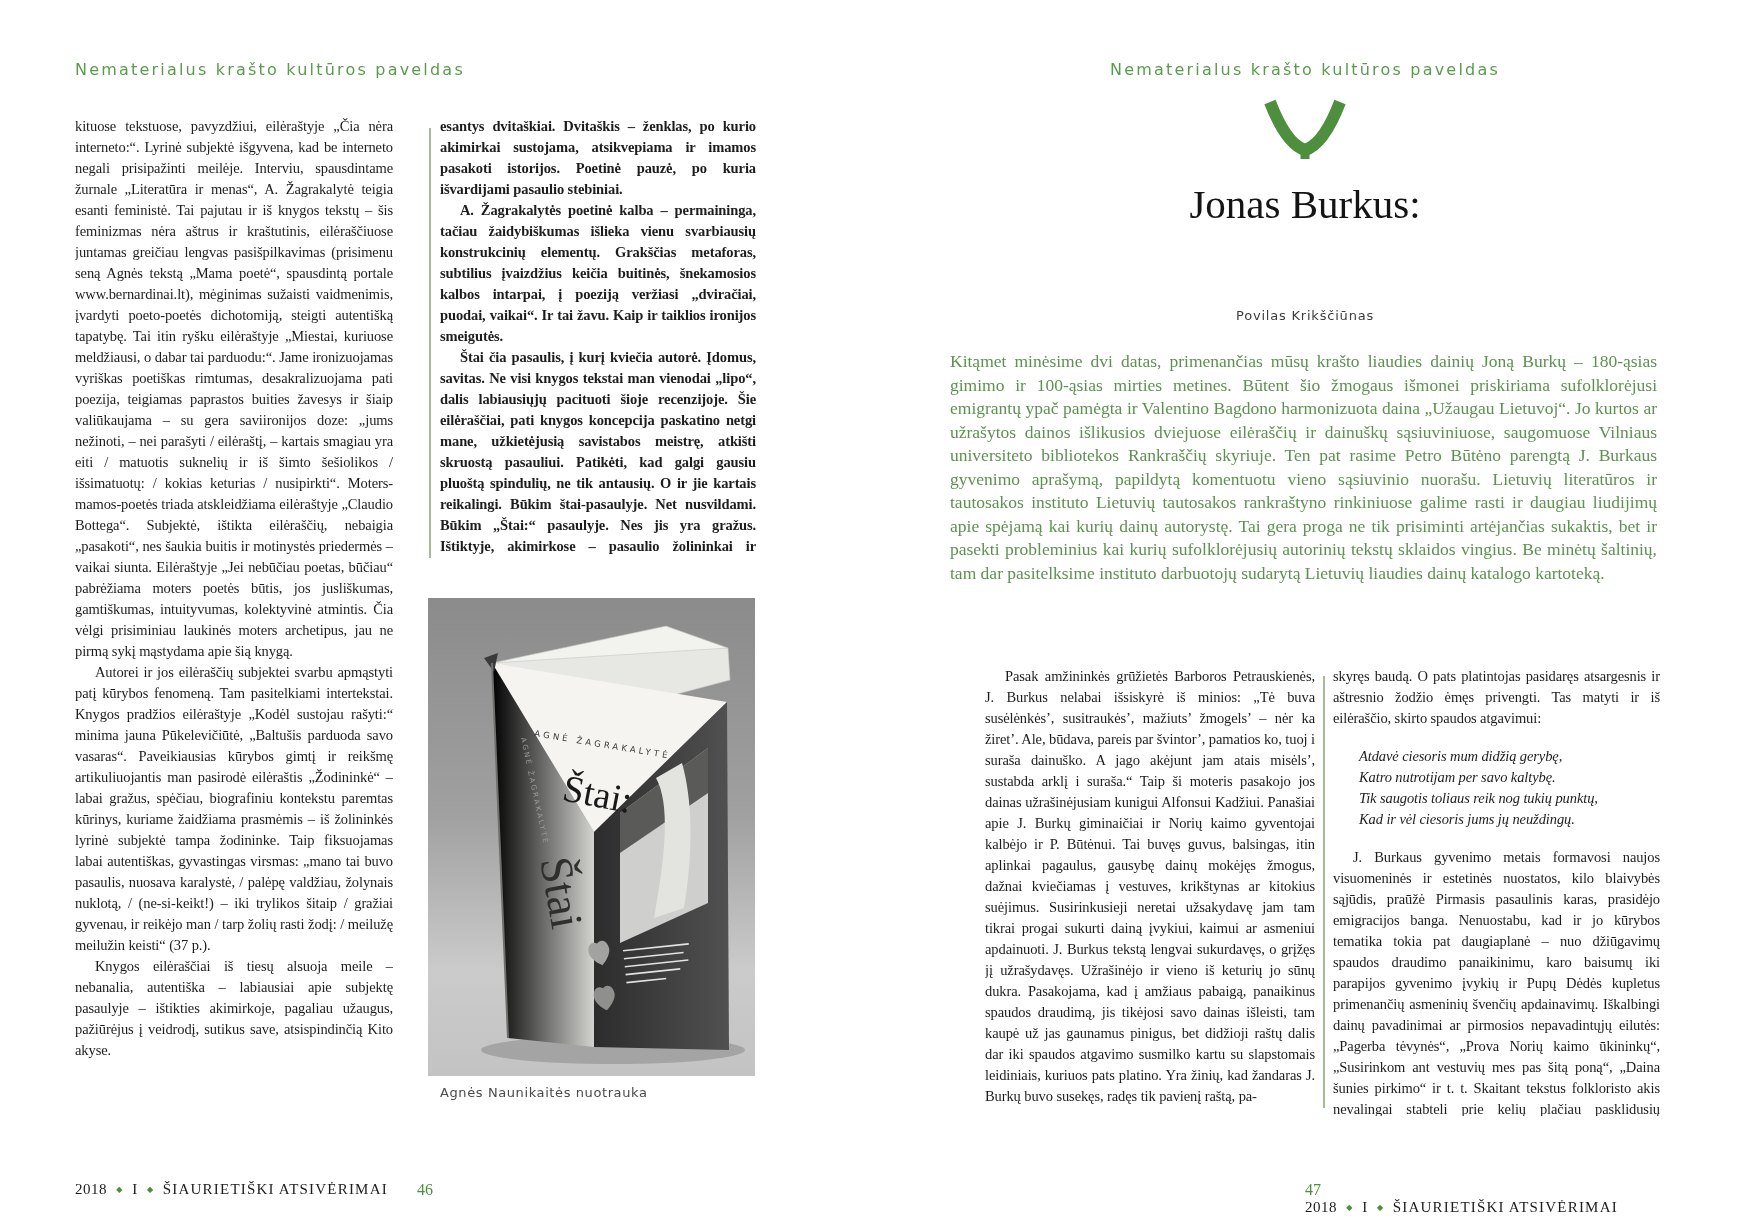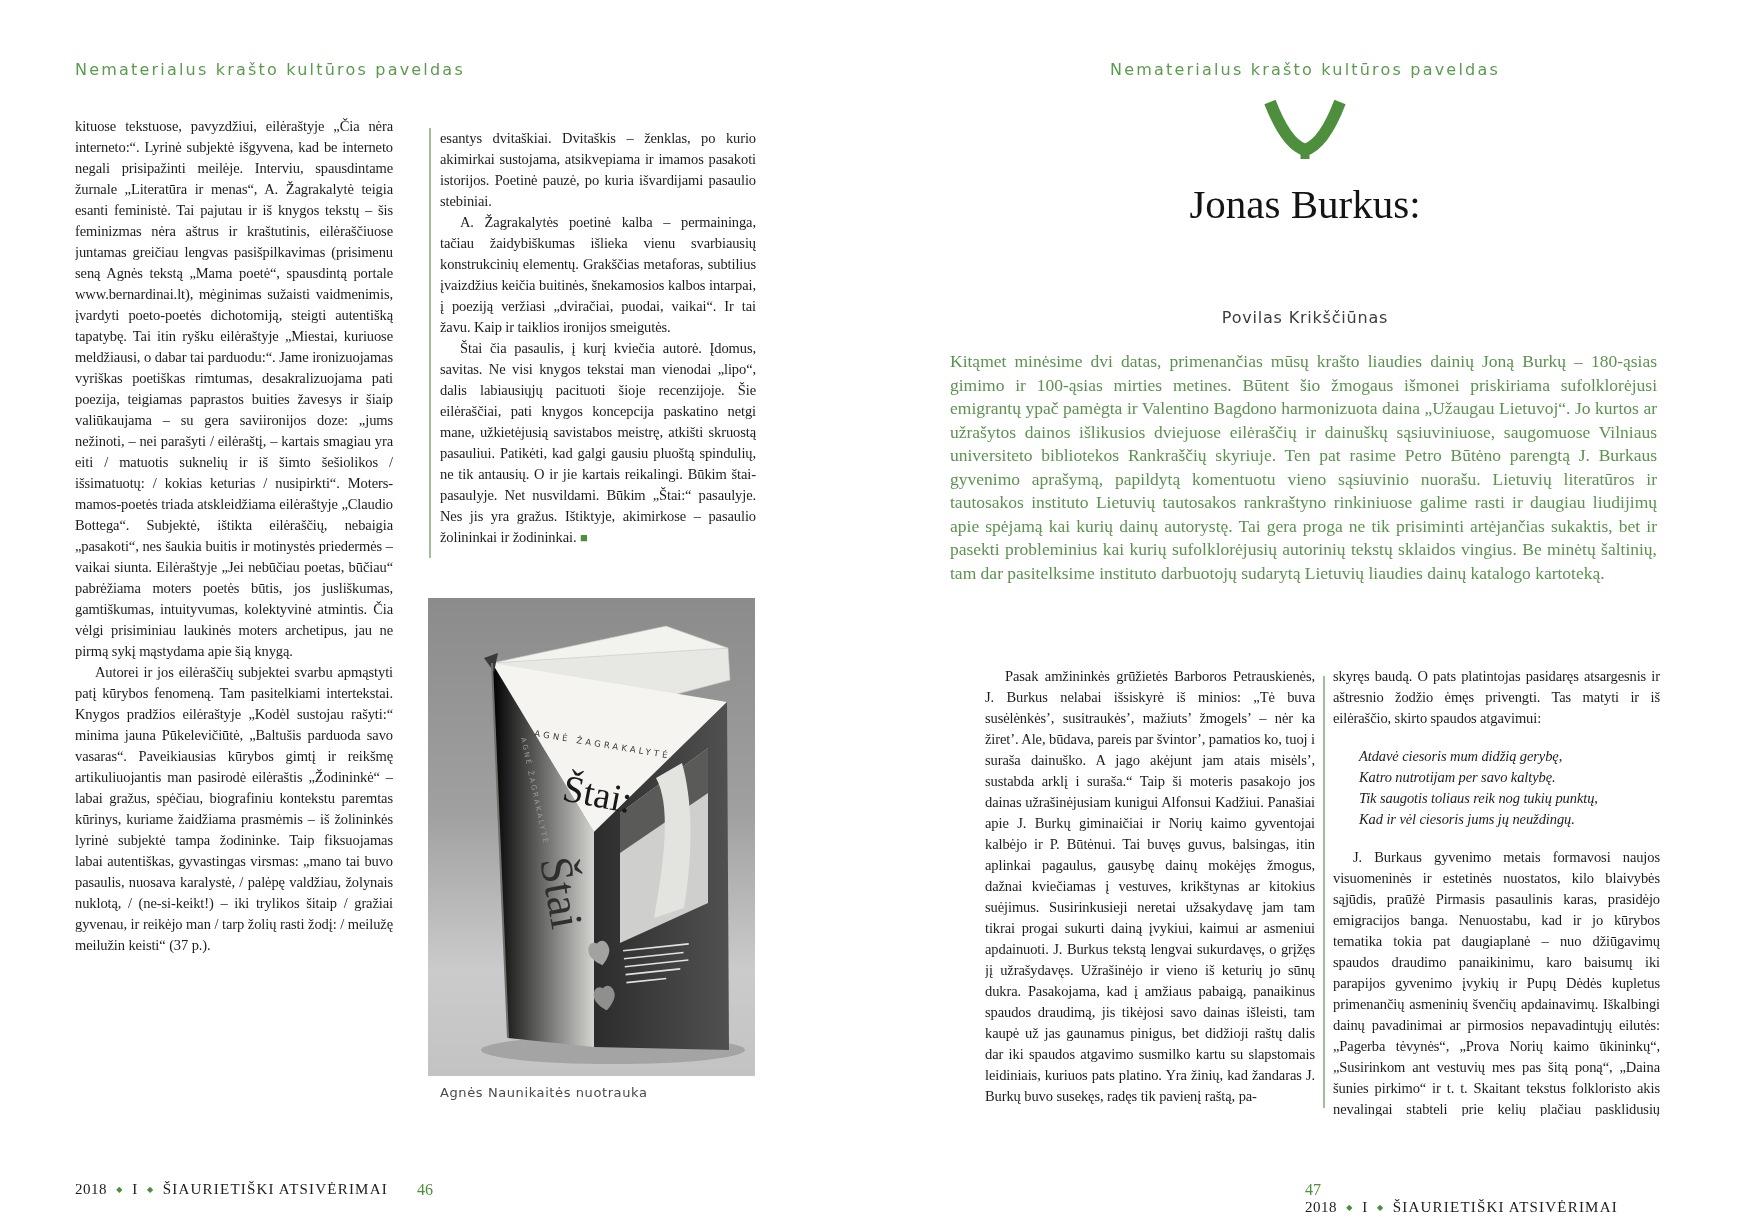--- a/index.html
+++ b/index.html
@@ -19,21 +19,21 @@
   .col p.noindent{text-indent:0;}
   .endmark{color:#4e8f3e;font-size:13px;letter-spacing:0;}
 
   .divider{position:absolute;width:2px;background:#a3bd97;}
 
   
   .logo{position:absolute;left:1262px;top:96px;}
   .article-title{position:absolute;left:925px;width:760px;top:180px;text-align:center;
        font-size:41px;line-height:1.18;color:#141414;}
   .article-author{position:absolute;left:950px;width:710px;top:308px;text-align:center;
-       font-family:"DejaVu Sans","Liberation Sans",sans-serif;font-size:16px;color:#3c3c3c;
+       font-family:"DejaVu Sans","Liberation Sans",sans-serif;font-size:13px;color:#3c3c3c;
        letter-spacing:0.8px;}
   .article-lead{position:absolute;left:950px;top:350px;width:707px;height:296px;overflow:hidden;
        font-size:17.5px;line-height:23.5px;color:#5d9150;text-align:justify;}
 
   
   .poem{margin:17px 0 17px 26px;font-style:italic;text-align:left;}
   .poem div{text-indent:0;}
 
   
   .book-photo{position:absolute;left:428px;top:598px;width:327px;height:478px;}
@@ -54,25 +54,26 @@
 </head>
 <body>
 
 <div class="spread">
 
   <div class="section-header hdr-left">Nematerialus krašto kultūros paveldas</div>
 
   <div class="col" style="left:75px;top:116px;width:318px;height:995px;">
     <p class="noindent">kituose tekstuose, pavyzdžiui, eilėraštyje „Čia nėra interneto:“. Lyrinė subjektė išgyvena, kad be interneto negali prisipažinti meilėje. Interviu, spausdintame žurnale „Literatūra ir menas“, A. Žagrakalytė teigia esanti feministė. Tai pajutau ir iš knygos tekstų – šis feminizmas nėra aštrus ir kraštutinis, eilėraščiuose juntamas greičiau lengvas pasišpilkavimas (prisimenu seną Agnės tekstą „Mama poetė“, spausdintą portale www.bernardinai.lt), mėginimas sužaisti vaidmenimis, įvardyti poeto-poetės dichotomiją, steigti autentišką tapatybę. Tai itin ryšku eilėraštyje „Miestai, kuriuose meldžiausi, o dabar tai parduodu:“. Jame ironizuojamas vyriškas poetiškas rimtumas, desakralizuojama pati poezija, teigiamas paprastos buities žavesys ir šiaip valiūkaujama – su gera saviironijos doze: „jums nežinoti, – nei parašyti / eilėraštį, – kartais smagiau yra eiti / matuotis suknelių ir iš šimto šešiolikos / išsimatuotų: / kokias keturias / nusipirkti“. Moters-mamos-poetės triada atskleidžiama eilėraštyje „Claudio Bottega“. Subjektė, ištikta eilėraščių, nebaigia „pasakoti“, nes šaukia buitis ir motinystės priedermės – vaikai siunta. Eilėraštyje „Jei nebūčiau poetas, būčiau“ pabrėžiama moters poetės būtis, jos jusliškumas, gamtiškumas, intuityvumas, kolektyvinė atmintis. Čia vėlgi prisiminiau laukinės moters archetipus, jau ne pirmą sykį mąstydama apie šią knygą.</p>
     <p>Autorei ir jos eilėraščių subjektei svarbu apmąstyti patį kūrybos fenomeną. Tam pasitelkiami intertekstai. Knygos pradžios eilėraštyje „Kodėl sustojau rašyti:“ minima jauna Pūkelevičiūtė, „Baltušis parduoda savo vasaras“. Paveikiausias kūrybos gimtį ir reikšmę artikuliuojantis man pasirodė eilėraštis „Žodininkė“ – labai gražus, spėčiau, biografiniu kontekstu paremtas kūrinys, kuriame žaidžiama prasmėmis – iš žolininkės lyrinė subjektė tampa žodininke. Taip fiksuojamas labai autentiškas, gyvastingas virsmas: „mano tai buvo pasaulis, nuosava karalystė, / palėpę valdžiau, žolynais nuklotą, / (ne-si-keikt!) – iki trylikos šitaip / gražiai gyvenau, ir reikėjo man / tarp žolių rasti žodį: / meilužę meilužin keisti“ (37 p.).</p>
+    <p>Knygos eilėraščiai iš tiesų alsuoja meile – nebanalia, autentiška – labiausiai apie subjektę pasaulyje – ištikties akimirkoje, pagaliau užaugus, pažiūrėjus į veidrodį, sutikus save, atsispindinčią Kito akyse.</p>
   </div>
 
   <div class="divider" style="left:429px;top:128px;height:430px;"></div>
 
-  <div class="col" style="left:440px;top:128px;width:316px;height:445px;">
+  <div class="col" style="left:440px;top:116px;width:316px;height:445px;font-weight:bold;">
     <p class="noindent">esantys dvitaškiai. Dvitaškis – ženklas, po kurio akimirkai sustojama, atsikvepiama ir imamos pasakoti istorijos. Poetinė pauzė, po kuria išvardijami pasaulio stebiniai.</p>
     <p>A. Žagrakalytės poetinė kalba – permaininga, tačiau žaidybiškumas išlieka vienu svarbiausių konstrukcinių elementų. Grakščias metaforas, subtilius įvaizdžius keičia buitinės, šnekamosios kalbos intarpai, į poeziją veržiasi „dviračiai, puodai, vaikai“. Ir tai žavu. Kaip ir taiklios ironijos smeigutės.</p>
     <p><span>Štai čia pasaulis, į kurį kviečia autorė. Įdomus, savitas. Ne visi knygos tekstai man vienodai „lipo“, dalis labiausiųjų pacituoti šioje recenzijoje. Šie eilėraščiai, pati knygos koncepcija paskatino netgi mane, užkietėjusią savistabos meistrę, atkišti skruostą pasauliui. Patikėti, kad galgi gausiu pluoštą spindulių, ne tik antausių. O ir jie kartais reikalingi. Būkim štai-pasaulyje. Net nusvildami. Būkim „Štai:“ pasaulyje. Nes jis yra gražus. Ištiktyje, akimirkose – pasaulio žolininkai ir žodininkai.</span>
       <span class="endmark">■</span></p>
   </div>
 
   <div class="book-photo">
     <svg viewBox="0 0 327 478" width="327" height="478">
       <defs>
         <linearGradient id="bgGrad" x1="0" y1="0" x2="0" y2="1">

